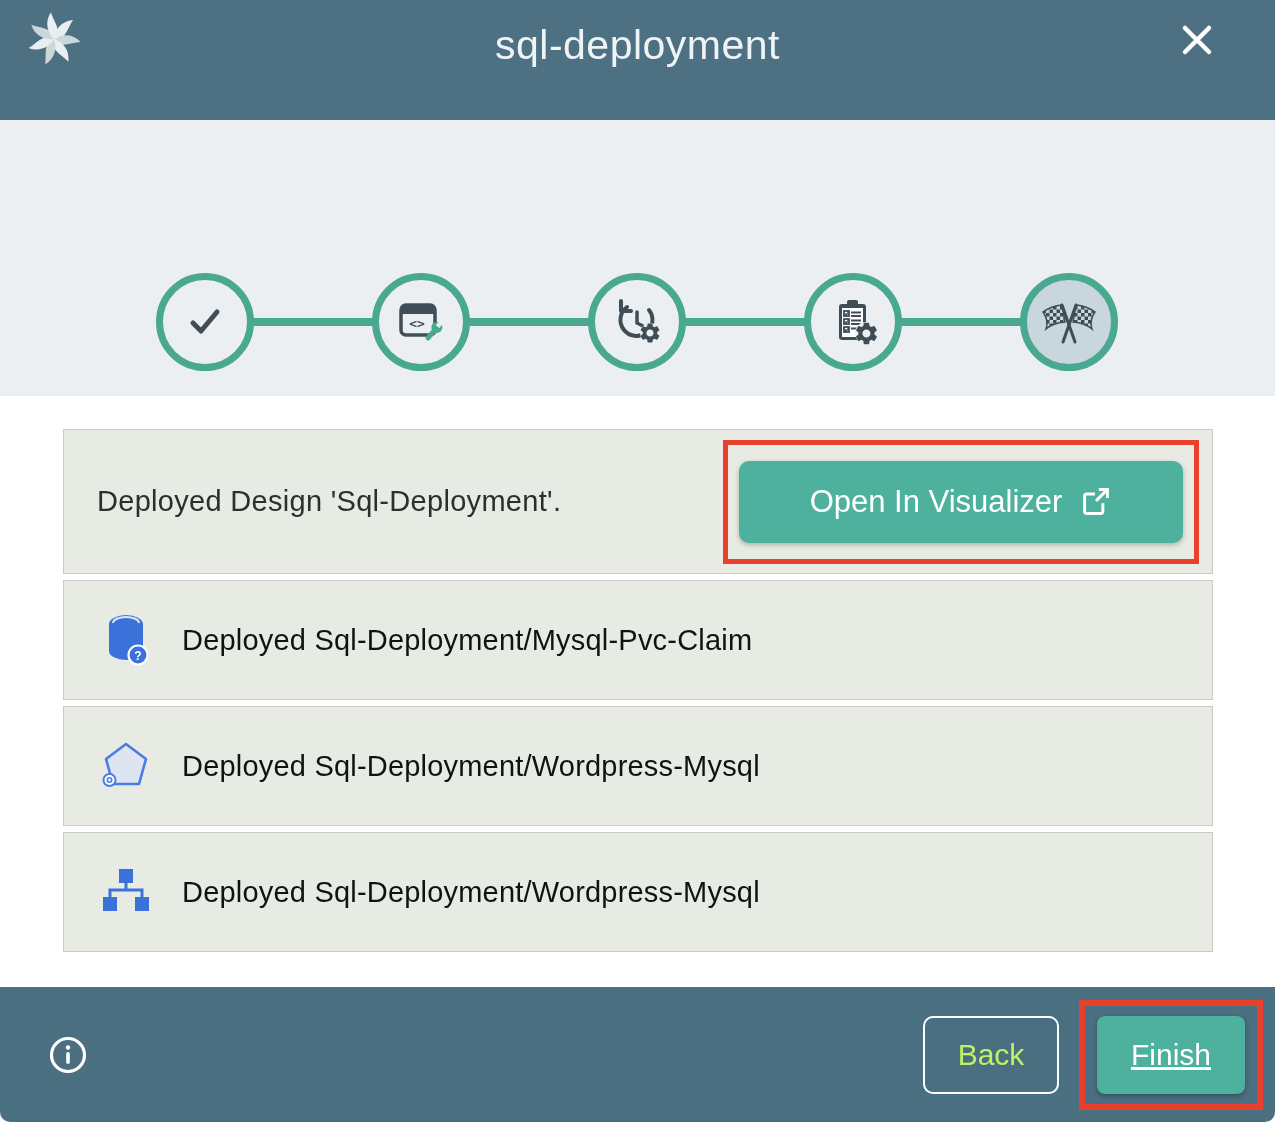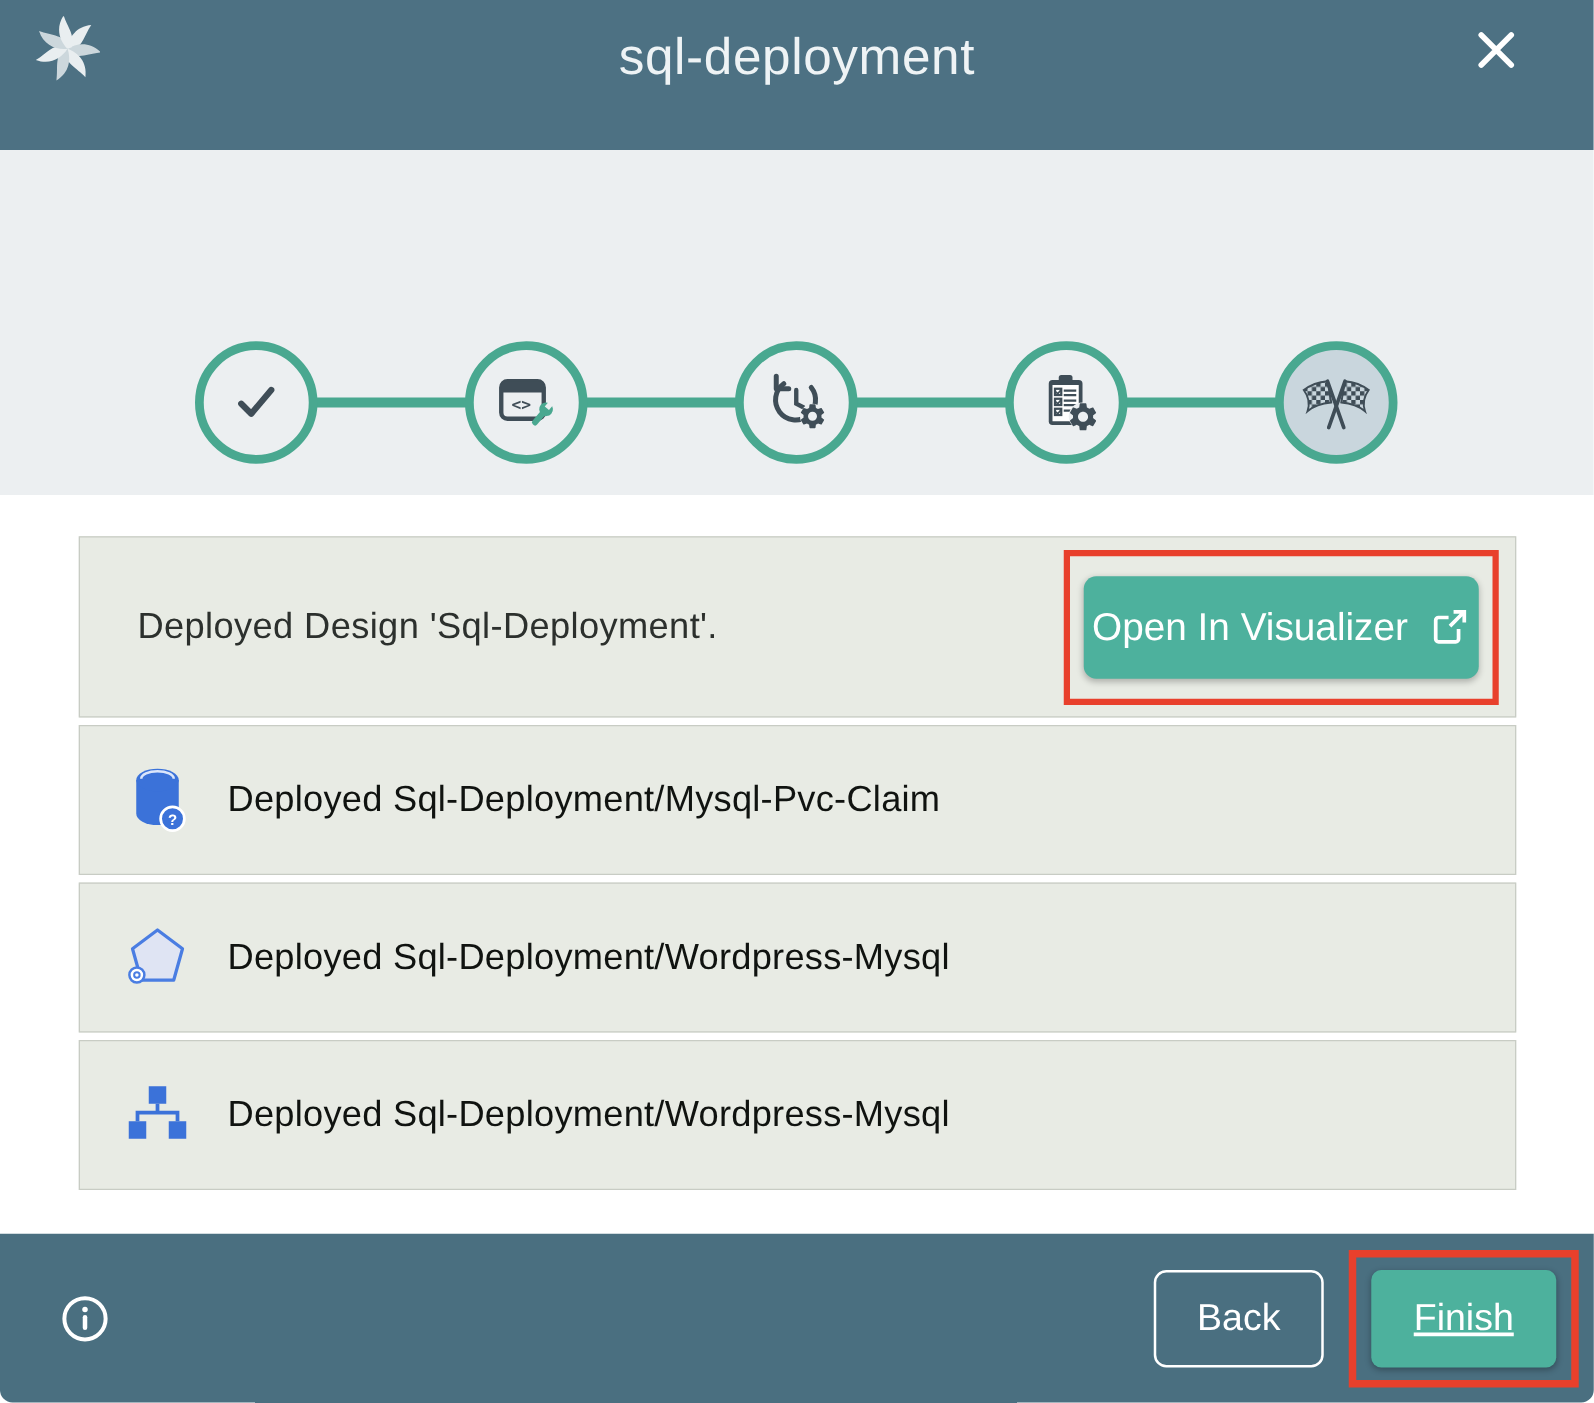--- a/index.html
+++ b/index.html
@@ -24,46 +24,46 @@
     background:#eceff1; display:flex; align-items:center; justify-content:center;
   }
   .step-circle.active { background:#c9d6dd; }
 
   
   .content { background:#ffffff; padding:33px 62px 40px 63px; }
   .panel-row {
     background:#e8ebe4; border:1px solid #c8ccc4; margin-bottom:6px;
     display:flex; align-items:center;
   }
-  .row-design { height:145px; justify-content:space-between; padding-left:46px; }
+  .row-design { height:145px; justify-content:space-between; padding-left:33px; }
   .design-text { font-size:29px; font-weight:300; color:#2c302d; letter-spacing:.3px; }
   .red-box {
     border:5px solid #e8402c; padding:16px 11px; margin-right:13px;
     display:flex; align-items:center; justify-content:center;
   }
   .visualizer-btn {
-    width:316px; height:82px; background:#4db19d; border:none; border-radius:10px;
+    width:444px; height:82px; background:#4db19d; border:none; border-radius:10px;
     color:#ffffff; font-size:31px; font-family:"Liberation Sans", sans-serif;
     display:flex; align-items:center; justify-content:center; gap:18px;
     box-shadow:0 2px 5px rgba(0,0,0,.25); cursor:pointer;
   }
   .row-item { height:120px; padding-left:36px; gap:30px; }
   .row-icon { width:52px; height:54px; flex:0 0 auto; }
   .row-text { font-size:29px; color:#101310; letter-spacing:.2px; }
 
   
   .footer {
     position:absolute; left:0; right:0; bottom:0; height:135px; background:#4a6f80;
     border-radius:0 0 10px 10px;
     display:flex; align-items:center; padding:0 12px 0 48px;
   }
   .info-icon { width:40px; height:40px; margin-right:auto; cursor:pointer; }
   .back-btn {
     width:136px; height:78px; background:transparent; border:2px solid #ffffff; border-radius:10px;
-    color:#ffffff; font-size:30px; font-family:"Liberation Sans", sans-serif; cursor:pointer;
+    color:#bef264; font-size:30px; font-family:"Liberation Sans", sans-serif; cursor:pointer;
     margin-right:20px;
   }
   .red-box-finish { border:6px solid #e8402c; padding:10px 12px; display:flex; }
   .finish-btn {
     width:148px; height:78px; background:#4db19d; border:none; border-radius:8px;
     color:#ffffff; font-size:30px; font-family:"Liberation Sans", sans-serif; cursor:pointer;
     box-shadow:0 2px 5px rgba(0,0,0,.3);
     text-decoration:underline;
   }
 </style>

